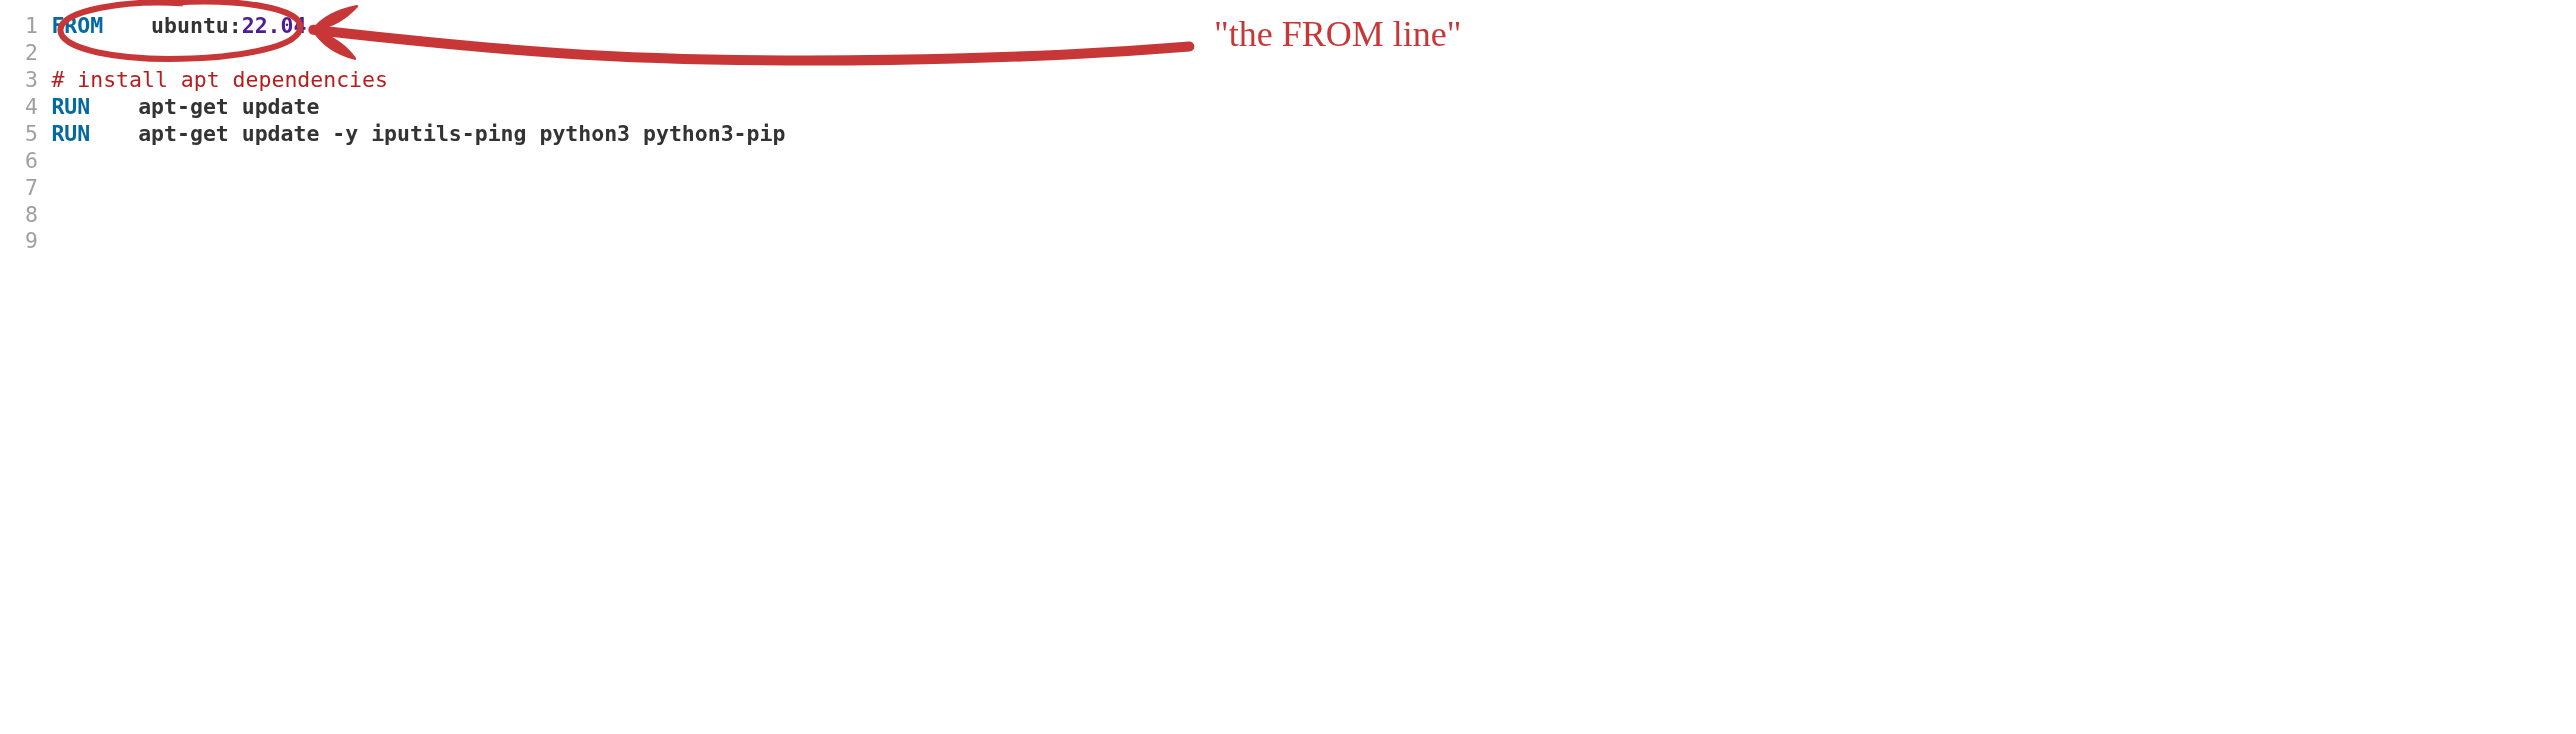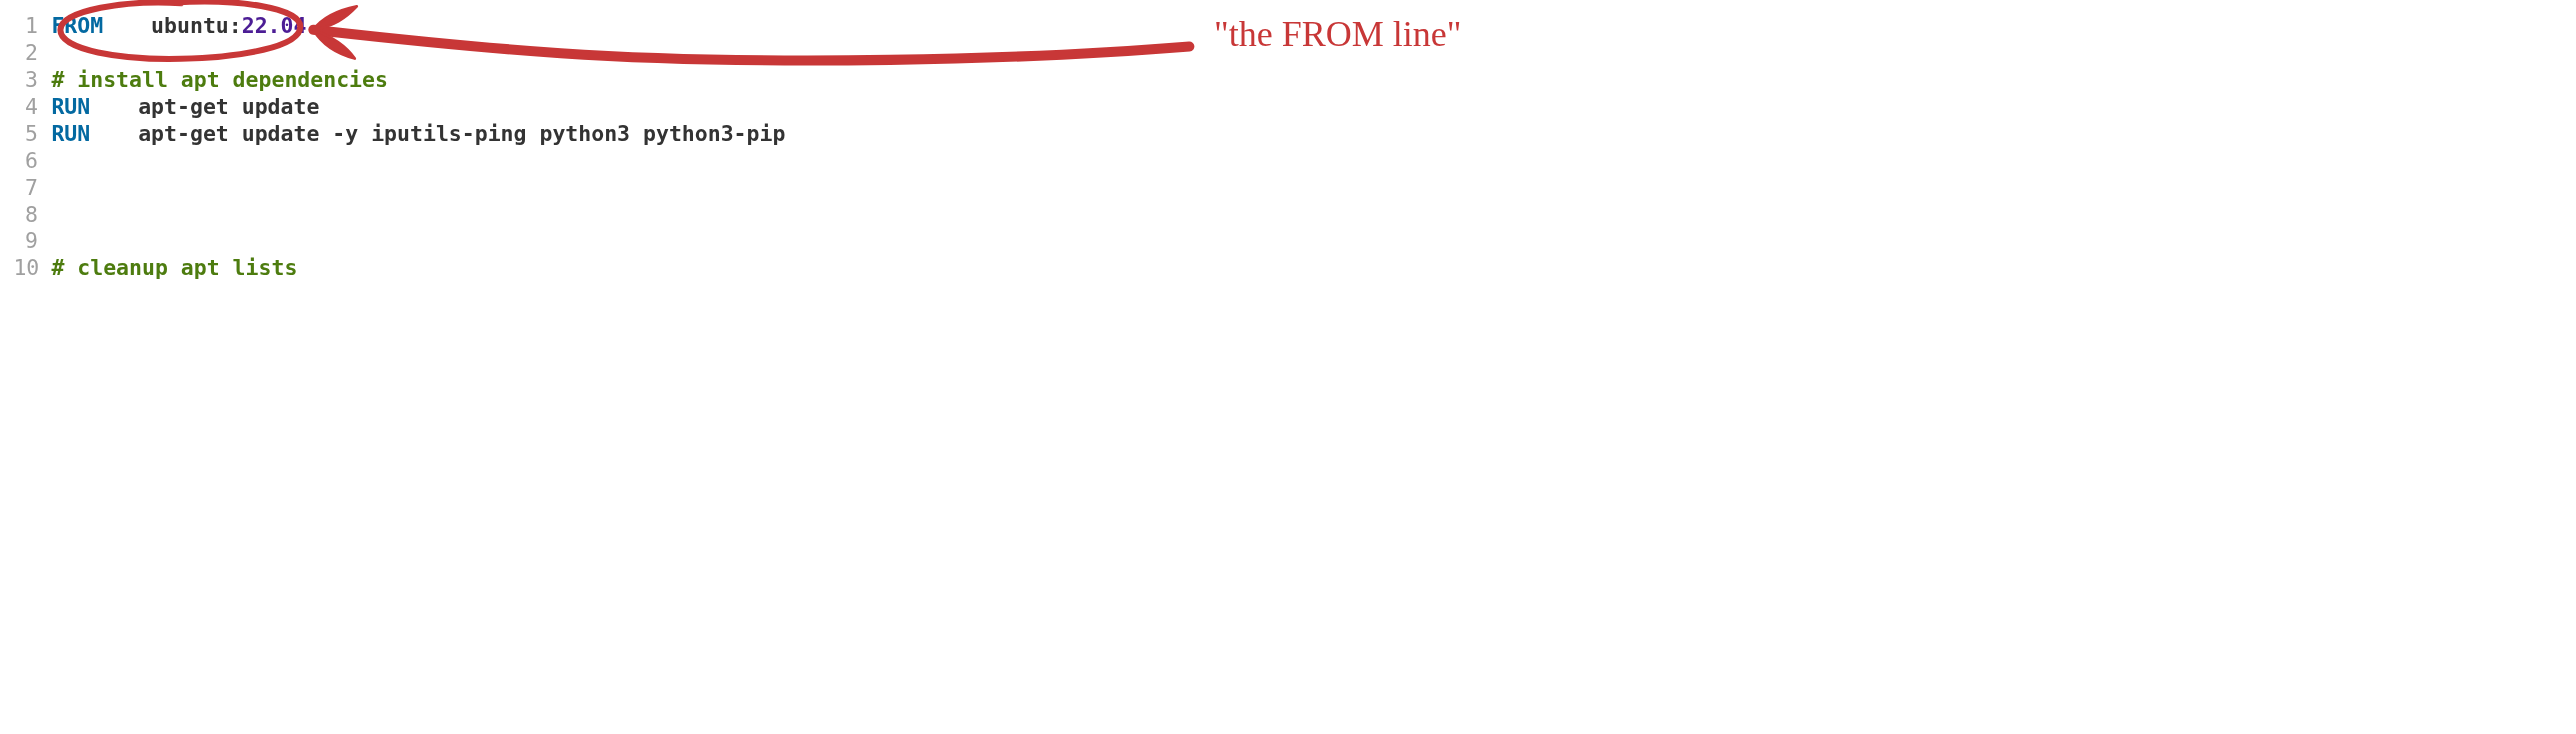--- a/index.html
+++ b/index.html
@@ -45,22 +45,22 @@
     .tok-plain {
       color: #333333;
       font-weight: 700;
       margin-left: 35px;
     }
     .tok-number {
       color: #4c1d95;
       font-weight: 700;
     }
     .tok-comment {
-      color: #4d7c0f;
-      font-weight: 700;
+      color: #b91c1c;
+      font-weight: 400;
     }
     .tok-string {
       color: #333333;
       font-weight: 700;
     }
     .annotation-layer {
       position: absolute;
       top: 0;
       left: 0;
       width: 100%;
@@ -122,24 +122,20 @@
   <div class="code-line">
     <span class="line-number">7</span>
   </div>
   <div class="code-line">
     <span class="line-number">8</span>
   </div>
   <div class="code-line">
     <span class="line-number">9</span>
     <span class="code-content">&nbsp;</span>
   </div>
-  <div class="code-line">
-    <span class="line-number">10</span>
-    <span class="code-content"><span class="tok-comment"># cleanup apt lists</span></span>
-  </div>
 </div>
 
 <div class="annotation-layer">
   <svg class="circle-svg" viewBox="0 0 400 110">
     <path d="M 200 15 
              C 120 10, 20 25, 20 55 
              C 20 85, 110 100, 200 98 
              C 290 96, 378 80, 378 50 
              C 378 22, 285 8, 190 14" fill="none" stroke="#c83737" stroke-width="9" stroke-linecap="round"></path>
   </svg>

